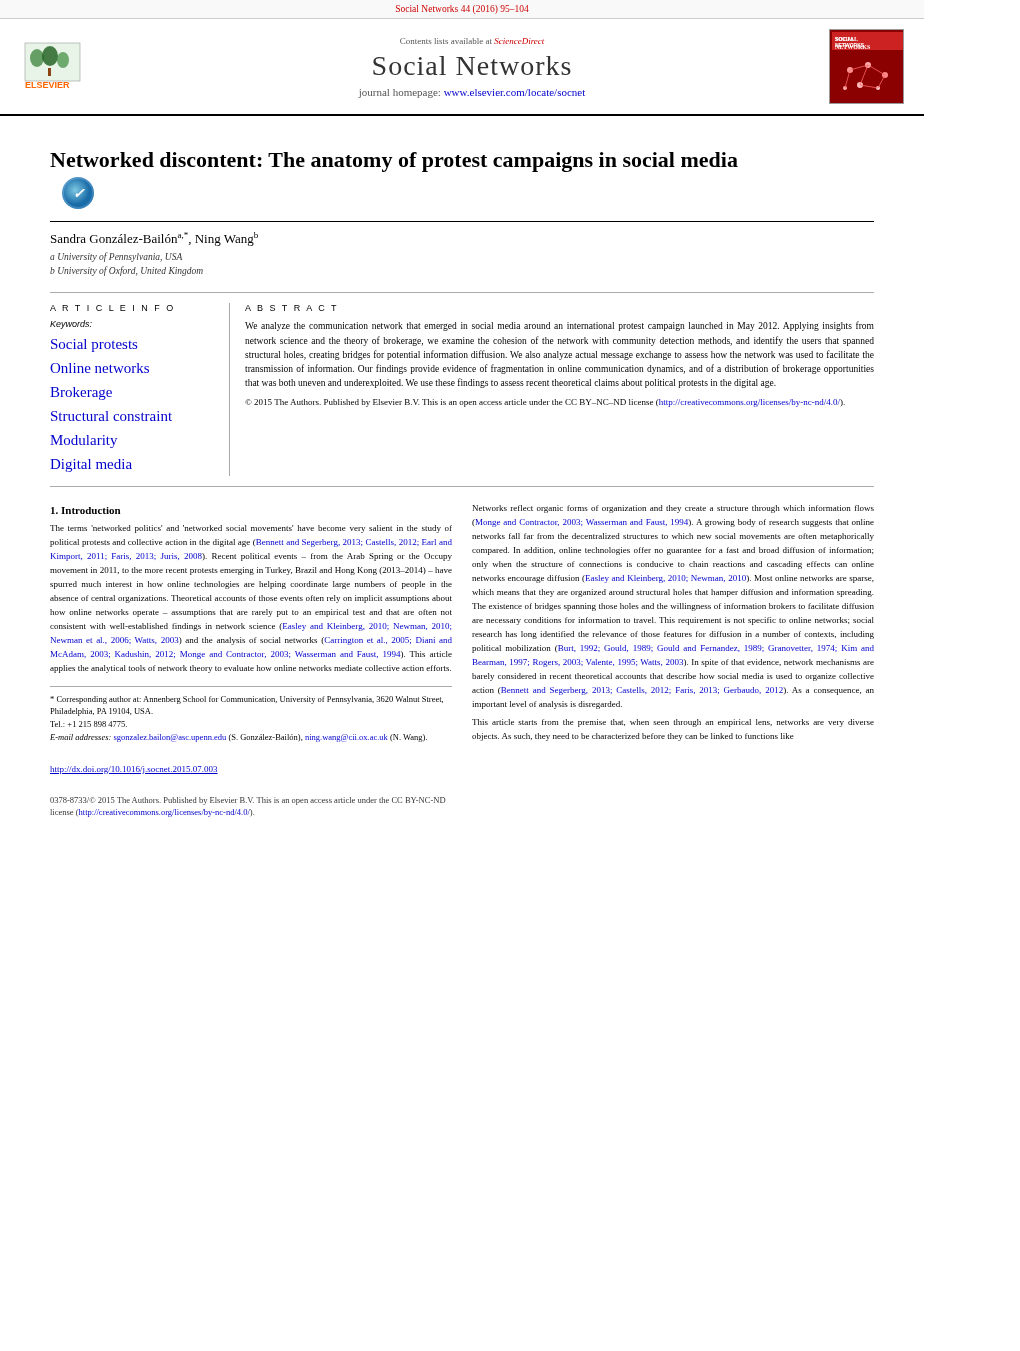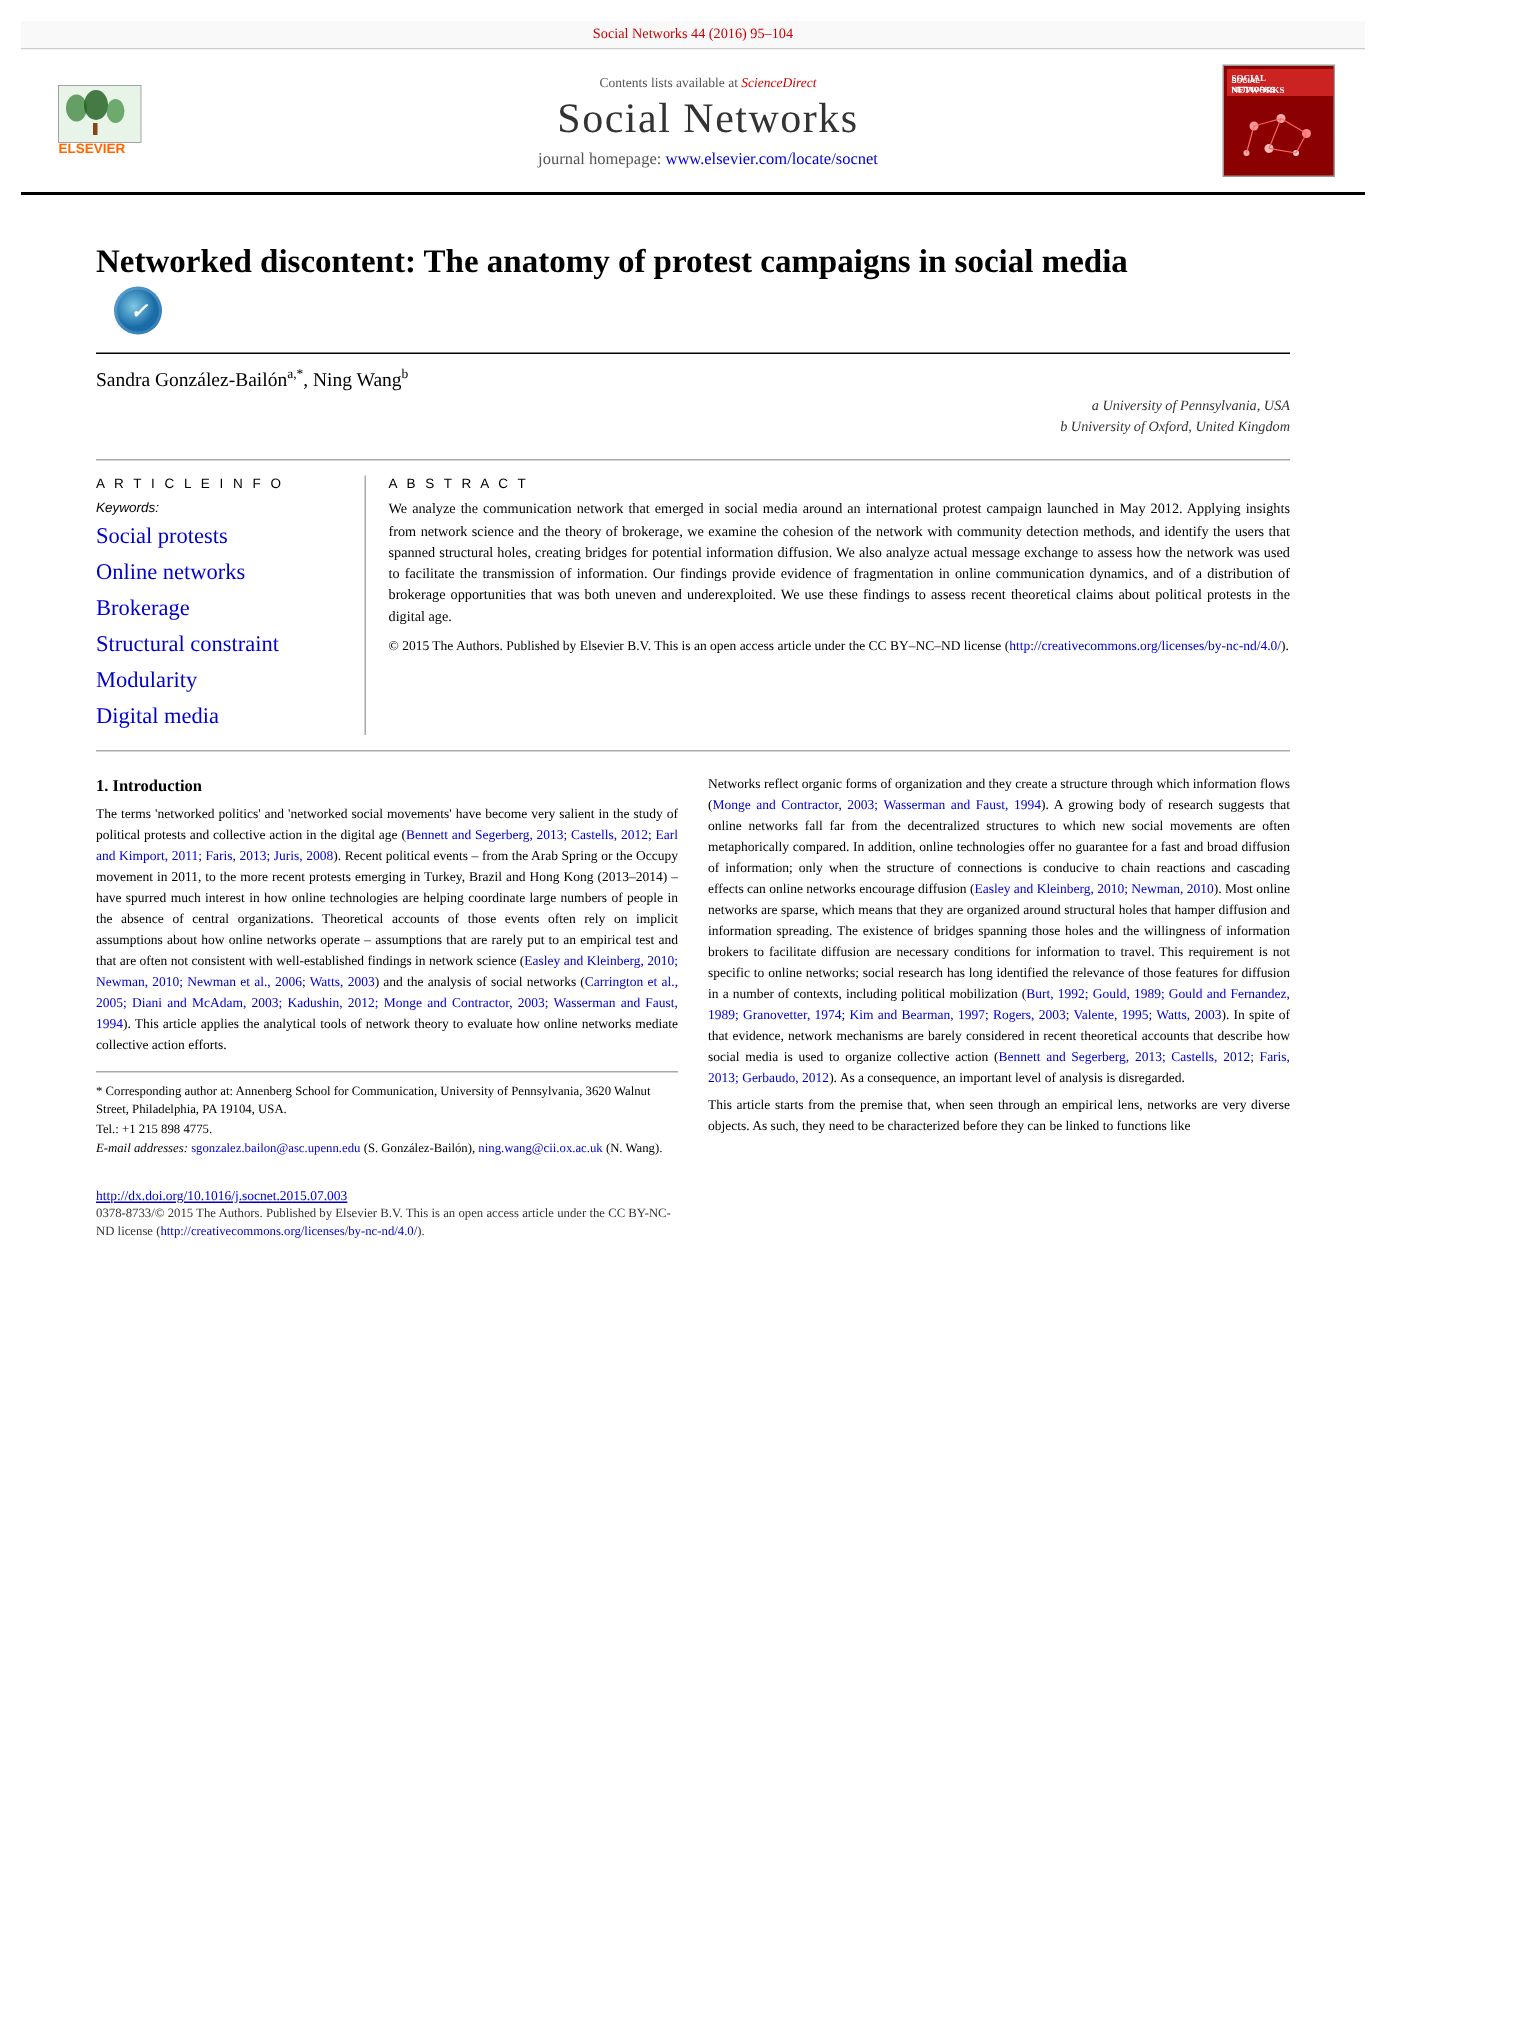--- a/index.html
+++ b/index.html
@@ -6,21 +6,21 @@
     body {
       font-family: 'Times New Roman', Times, serif;
       font-size: 10px;
       background: #fff;
       color: #000;
       width: 1020px;
       min-height: 1351px;
     }
     .page-container {
       width: 924px;
-      padding: 14px;
+      padding: 0;
     }
     
     .journal-top-bar {
       background: #f9f9f9;
       border-bottom: 1px solid #ccc;
       text-align: center;
       padding: 4px 0;
       font-size: 9.5px;
       color: #c00;
     }
@@ -159,21 +159,20 @@
       font-size: 9.5px;
       font-style: italic;
       color: #333;
       margin-top: 3px;
       line-height: 1.5;
     }
     .affiliation-item {
       display: flex;
       align-items: baseline;
       gap: 3px;
-      justify-content: flex-end;
     }
 
     
     .info-abstract-row {
       display: flex;
       gap: 0;
       margin-top: 10px;
       border-top: 1px solid #aaa;
       border-bottom: 1px solid #aaa;
       padding: 10px 0;
@@ -289,21 +288,21 @@
     }
     .doi-line {
       margin-top: 20px;
       font-size: 9px;
       color: #0000cc;
     }
     .footer-copyright {
       font-size: 8.5px;
       line-height: 1.5;
       color: #333;
-      margin-top: 0;
+      margin-top: 20px;
     }
     .footer-copyright a {
       color: #0000cc;
       text-decoration: none;
     }
   </style>
 </head>
 <body>
 
 <div class="page-container">

